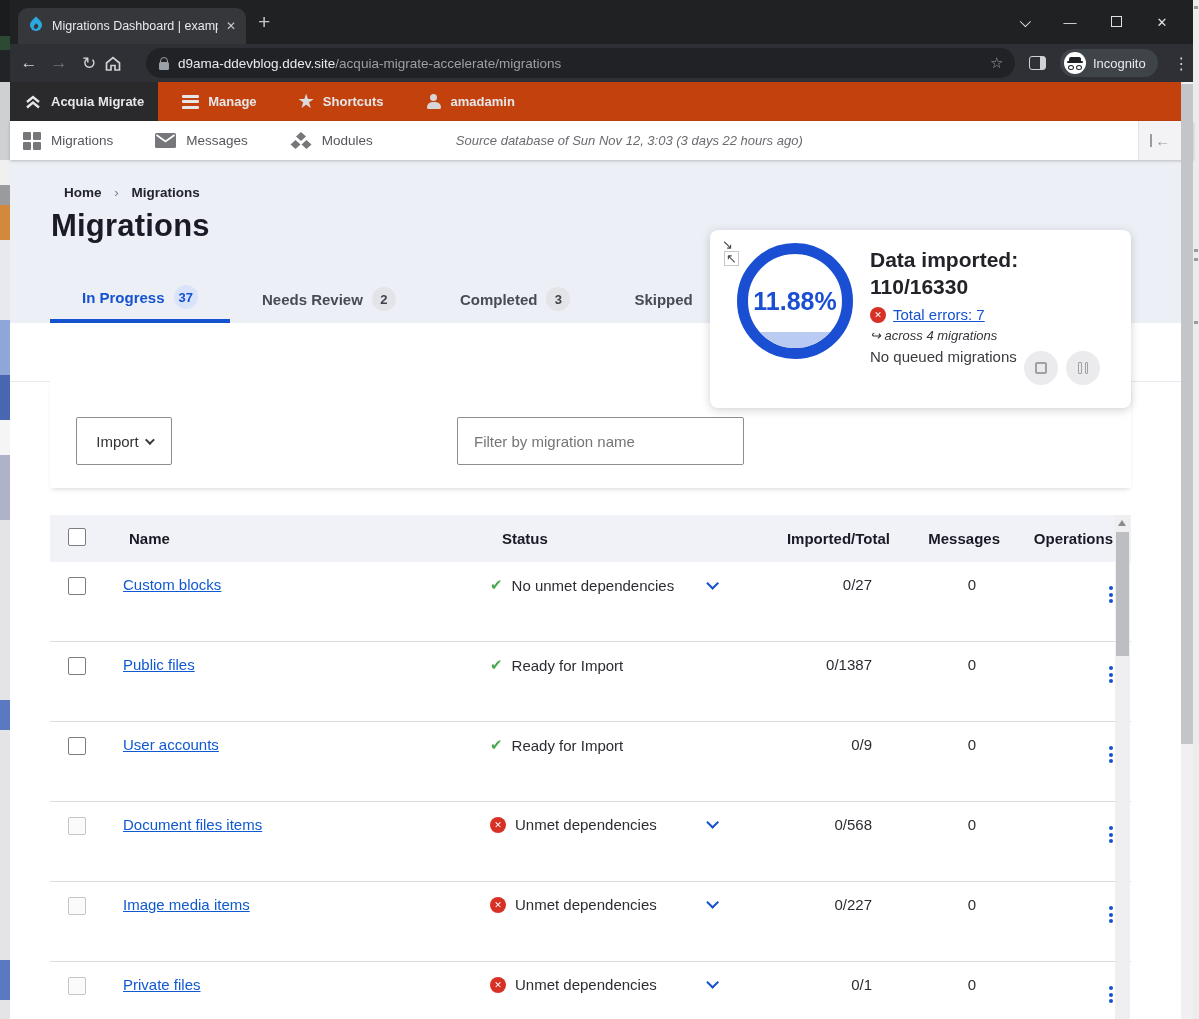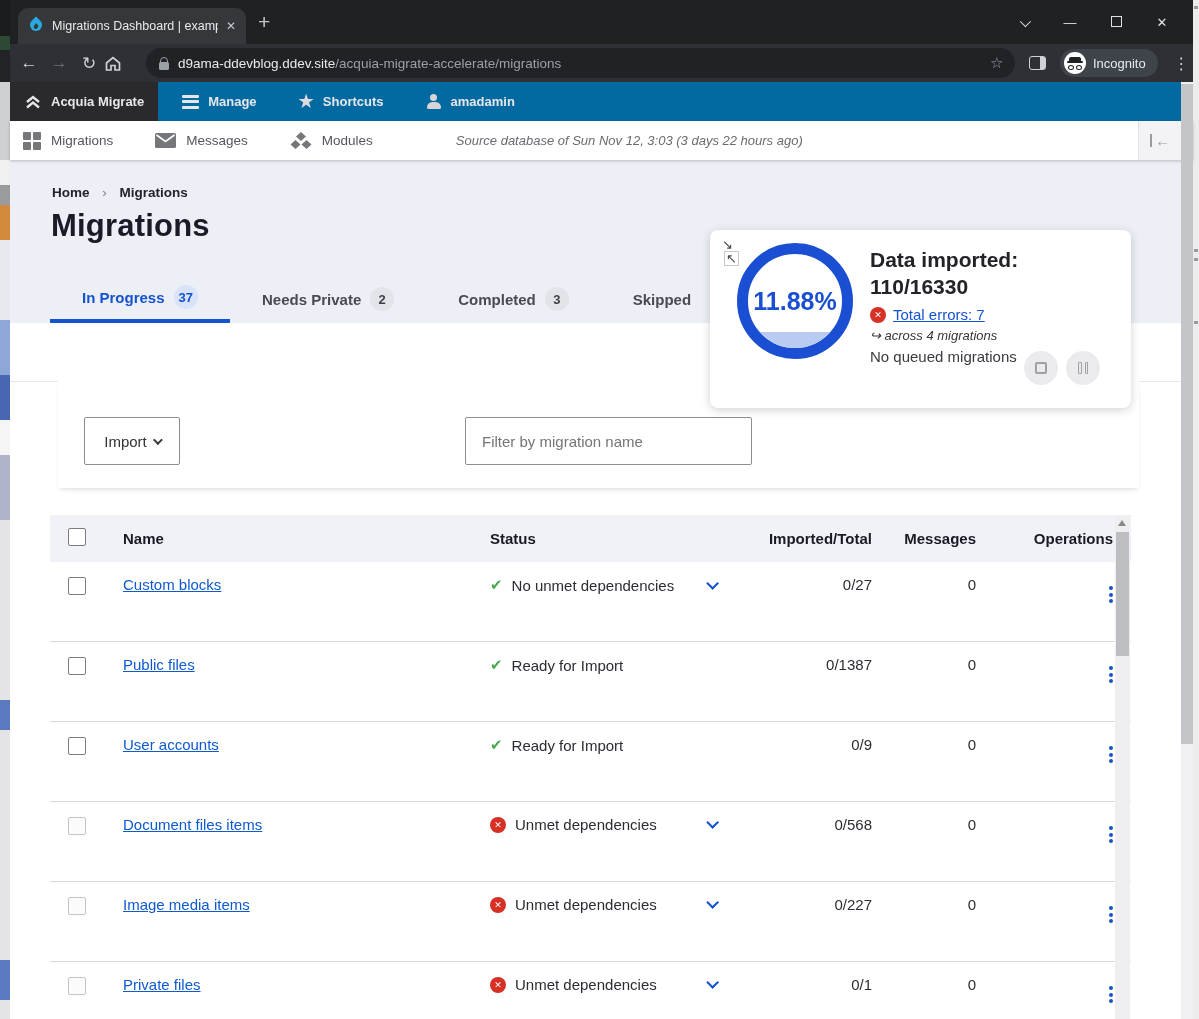--- a/index.html
+++ b/index.html
@@ -53,21 +53,21 @@
     gap:7px; padding:0 12px 0 4px; margin-left:14px; }
   .spy { position:relative; width:22px; height:22px; background:#fff; border-radius:50%; }
   .spy .hat { position:absolute; left:5px; top:5px; width:12px; height:4px; background:#202124; border-radius:2px 2px 0 0; }
   .spy .brim { position:absolute; left:3px; top:9px; width:16px; height:2px; background:#202124; border-radius:1px; }
   .spy .gl { position:absolute; top:13px; width:6px; height:5px; border:1.6px solid #202124; border-radius:50%; }
   .spy .gl.l { left:4px; } .spy .gl.r { left:12px; }
   .incog-label { color:#e8eaed; font-size:13px; }
   .brw-menu { color:#cfd1d4; font-size:16px; margin-left:12px; width:24px; text-align:center; }
 
   
-  .admin-bar { position:relative; height:39px; background:#0369a1; display:flex; align-items:stretch; color:#e7e7e9; }
+  .admin-bar { position:relative; height:39px; background:#c2410c; display:flex; align-items:stretch; color:#e7e7e9; }
   .admin-item { display:flex; align-items:center; gap:9px; padding:0 14px; font-size:13px; font-weight:bold; }
   .admin-item.active { background:#2a2a2c; }
   .hamburger { display:inline-block; width:17px; }
   .hamburger span { display:block; height:3px; background:#e6e6e8; margin:2.5px 0; border-radius:1px; }
   .admin-star { color:#dcdcde; font-size:17px; }
   .person { position:relative; width:16px; height:15px; }
   .person i { position:absolute; left:4.5px; top:0; width:7px; height:7px; background:#d6d6d8; border-radius:50%; }
   .person b { position:absolute; left:1px; bottom:0; width:14px; height:7px; background:#d6d6d8; border-radius:7px 7px 2px 2px; }
 
   
@@ -77,51 +77,51 @@
   .grid-ico { display:grid; grid-template-columns:8px 8px; grid-gap:2px; }
   .grid-ico span { width:8px; height:8px; background:#76777b; border-radius:1px; }
   .src-note { font-style:italic; color:#6a6b70; font-size:13px; margin-left:70px; }
   .tray-toggle { position:absolute; right:12px; top:0; bottom:0; width:43px; background:#f3f3f5;
     border-left:1px solid #e2e2e4; display:flex; align-items:center; justify-content:center; gap:3px; }
   .tray-toggle .bar { width:2.5px; height:13px; background:#9b9b9f; }
 
   
   .page { position:absolute; left:0; top:160px; width:1183px; height:859px; background:#fff; }
   .hero { position:absolute; left:0; top:0; width:100%; height:163px; background:#edeff6; }
-  .crumbs { position:absolute; left:42px; top:25px; font-size:13.5px; font-weight:bold; color:#23232d; }
+  .crumbs { position:absolute; left:54px; top:25px; font-size:13.5px; font-weight:bold; color:#23232d; }
   .crumbs .sep { color:#7b7c85; font-weight:normal; margin:0 9px; }
   .page-title { position:absolute; left:41px; top:48px; font-size:31px; font-weight:800; color:#1b1b27; letter-spacing:0.2px; }
   .divider { position:absolute; left:0; top:221px; width:100%; height:1px; background:#e8e9ee; }
 
   
   .tabs { position:absolute; left:40px; top:115px; height:48px; display:flex; }
   .tab-item { display:flex; align-items:center; gap:9px; padding:0 32px; font-size:15px; font-weight:bold; color:#484a54; }
   .tab-item.active { color:#1552cf; border-bottom:4px solid #1552cf; }
   .badge { min-width:24px; height:24px; border-radius:12px; background:#e3e4e8; color:#40414a;
     font-size:13px; display:flex; align-items:center; justify-content:center; padding:0 5px; }
   .tab-item.active .badge { background:#d9e3fa; color:#1552cf; }
 
   
-  .controls { position:absolute; left:48px; top:221px; width:1081px; height:107px; background:#fff;
+  .controls { position:absolute; left:40px; top:221px; width:1081px; height:107px; background:#fff;
     box-shadow:0 3px 5px -2px rgba(0,0,0,0.16); }
   .btn-import { position:absolute; left:26px; top:36px; width:96px; height:48px; background:#fff;
     border:1px solid #8d8e93; border-radius:2px; font-size:15px; color:#333;
     display:flex; align-items:center; justify-content:center; gap:6px; }
   .btn-import .chev2 { width:7px; height:7px; border-right:2px solid #3a3a3a; border-bottom:2px solid #3a3a3a;
     transform:rotate(45deg) translateY(-2px); }
   .btn-bulk { position:absolute; left:130px; top:36px; width:227px; height:48px; background:#cfd0d4;
     border:none; border-radius:3px; font-size:15px; font-weight:bold; color:#76777b; }
   .filter-input { position:absolute; left:407px; top:36px; width:287px; height:48px; border:1px solid #8d8e93;
     border-radius:2px; font-size:15px; color:#333; padding:0 16px; font-family:"Liberation Sans",sans-serif; }
   .filter-input::placeholder { color:#757578; }
 
   
   .mtable { position:absolute; left:40px; top:355px; width:1081px; height:504px; background:#fff; }
   .thead { display:grid; grid-template-columns:56px 367px 270px 135px 102px auto; height:47px;
-    background:#f0f2f8; align-items:center; font-size:15px; font-weight:bold; color:#1a1a24; }
+    background:#f0f2f8; align-items:center; font-size:15px; font-weight:bold; color:#1a1a24;gap:6px; }
   .trow { display:grid; grid-template-columns:56px 367px 270px 135px 102px auto; height:80px;
     border-bottom:1px solid #d9d9de; align-items:start; font-size:15px; color:#2c2c33; }
   .cell-pad { padding-left:17px; }
   .num { text-align:right; padding-right:6px; }
   .num2 { text-align:right; padding-right:4px; }
   .ops { text-align:right; padding-right:18px; }
   .trow > div { padding-top:14px; }
   .trow > .cb-cell, .thead > .cb-cell { padding-top:0; }
   .thead > div { padding-top:0; }
   .cb-cell { padding-left:18px; align-self:center; }
@@ -331,21 +331,21 @@
         <span>Migrations</span>
       </div>
       <div class="page-title">Migrations</div>
 
       <div class="tabs">
         <div class="tab-item active">
           <span>In Progress</span>
           <span class="badge">37</span>
         </div>
         <div class="tab-item">
-          <span>Needs Private</span>
+          <span>Needs Review</span>
           <span class="badge">2</span>
         </div>
         <div class="tab-item">
           <span>Completed</span>
           <span class="badge">3</span>
         </div>
         <div class="tab-item">
           <span>Skipped</span>
         </div>
       </div>

